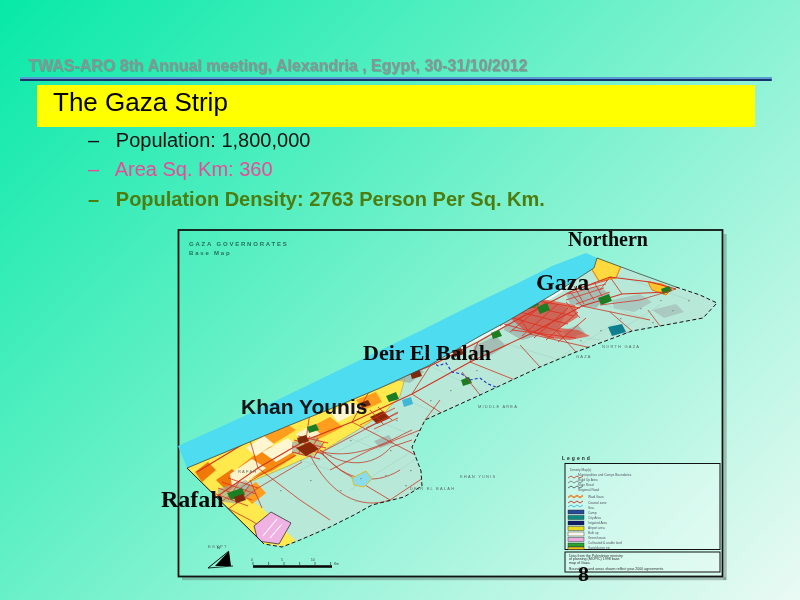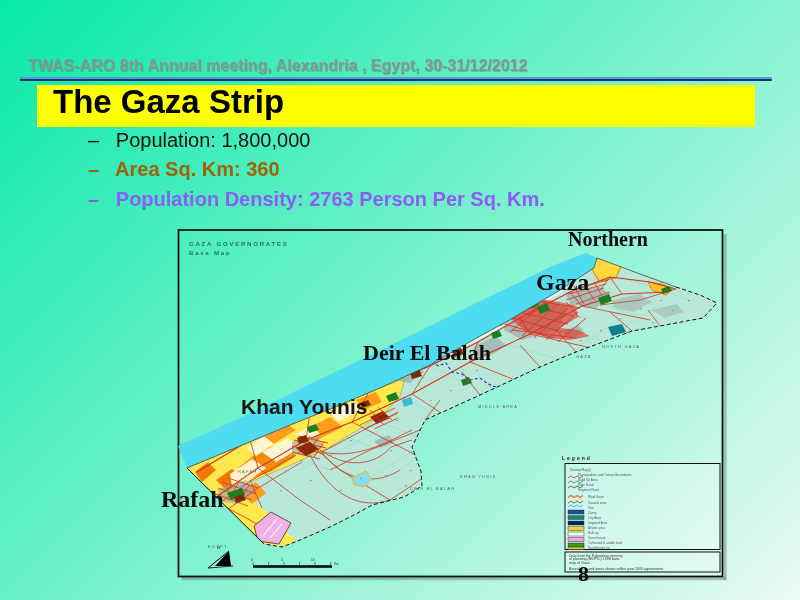--- a/index.html
+++ b/index.html
@@ -4,34 +4,34 @@
 <style>
   html,body{margin:0;padding:0;}
   body{width:800px;height:600px;overflow:hidden;position:relative;
        font-family:"Liberation Sans",sans-serif;
        background:linear-gradient(135deg,#07e9a7 0%,#eafaf4 100%);}
   .abs{position:absolute;}
 </style>
 </head>
 <body>
 
-<div class="abs" style="left:28px;top:57px;font-size:16px;font-weight:bold;color:#879593;letter-spacing:0px;text-shadow:0.8px 0.8px 0.5px rgba(70,100,90,0.35);">TWAS-ARO 8th Annual meeting, Alexandria , Egypt, 30-31/12/2012</div>
+<div class="abs" style="left:28px;top:57px;font-size:16px;font-weight:bold;color:#879593;letter-spacing:0px;text-shadow:0.8px 0.8px 0.5px rgba(70,100,90,0.35);">TWAS-ARO 8th Annual meeting, Alexandria , Egypt, 30-31/10/2012</div>
 
 <div class="abs" style="left:20px;top:77px;width:752px;height:1.5px;background:#5b9bd5;"></div>
 <div class="abs" style="left:20px;top:78.5px;width:752px;height:2.5px;background:#15356b;border-radius:0 2px 2px 0;"></div>
 
 <div class="abs" style="left:37px;top:85px;width:718px;height:42px;background:#ffff00;"></div>
 
-<div class="abs" style="left:53px;top:85px;height:54px;line-height:34px;font-size:33px;font-weight:bold;color:#000;">The Gaza Strip</div>
+<div class="abs" style="left:53px;top:85px;height:54px;line-height:34px;font-size:26px;font-weight:normal;color:#000;">The Gaza Strip</div>
 
 <div class="abs" style="left:88px;top:128.5px;font-size:20px;font-weight:normal;color:#111;">–&nbsp;&nbsp; Population: 1,800,000</div>
 
-<div class="abs" style="left:88px;top:157.5px;font-size:20px;font-weight:bold;color:#a16207;">–&nbsp;&nbsp; Area Sq. Km: 360</div>
-
-<div class="abs" style="left:88px;top:187.5px;font-size:20px;font-weight:bold;color:#8b5cf6;">–&nbsp;&nbsp; Population Density: 2763 Person Per Sq. Km.</div>
+<div class="abs" style="left:88px;top:157.5px;font-size:20px;font-weight:normal;color:#ec4899;">–&nbsp;&nbsp; Area Sq. Km: 360</div>
+
+<div class="abs" style="left:88px;top:187.5px;font-size:20px;font-weight:bold;color:#4d7c0f;">–&nbsp;&nbsp; Population Density: 2763 Person Per Sq. Km.</div>
 
 <svg class="abs" style="left:140px;top:215px;" width="620" height="385" viewBox="140 215 620 385">
 
   <rect x="723.5" y="234" width="3.2" height="346" fill="rgba(100,125,115,0.45)"></rect>
   <rect x="182" y="577" width="544" height="3.2" fill="rgba(100,125,115,0.45)"></rect>
 
   <rect x="178.5" y="230" width="544" height="346.5" fill="none" stroke="#101410" stroke-width="1.8"></rect>
 
   <text x="189" y="246" font-size="6" letter-spacing="1.8" font-weight="bold" fill="#1e5646" opacity="0.85" font-family="Liberation Sans,sans-serif">GAZA GOVERNORATES</text>
   <text x="189" y="254.5" font-size="6" letter-spacing="1.8" font-weight="bold" fill="#1e5646" opacity="0.85" font-family="Liberation Sans,sans-serif">Base Map</text>

